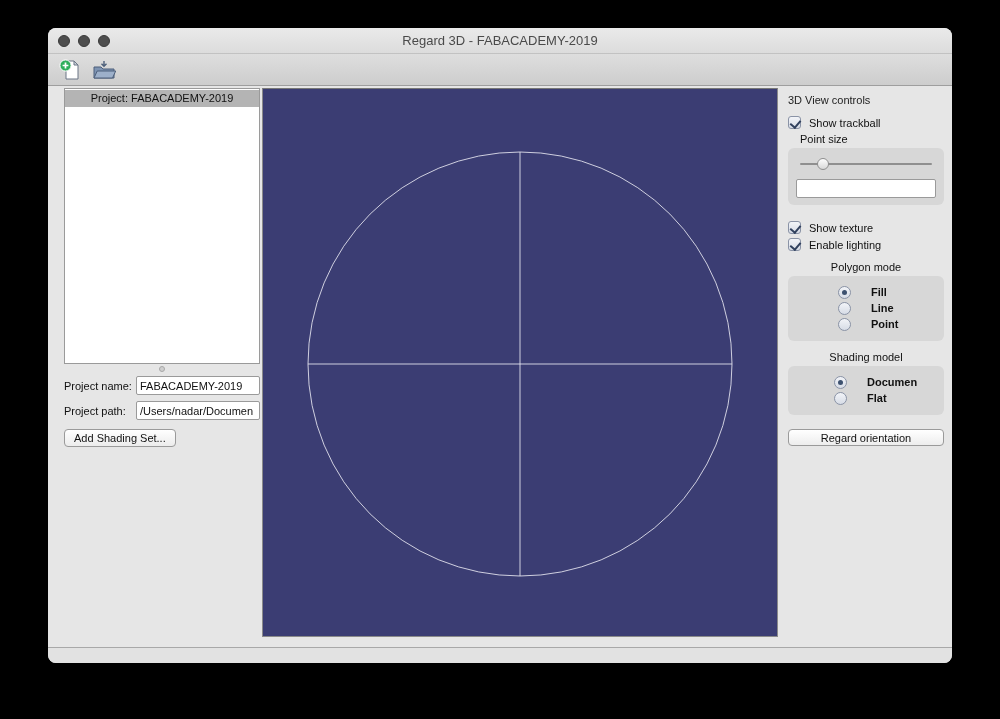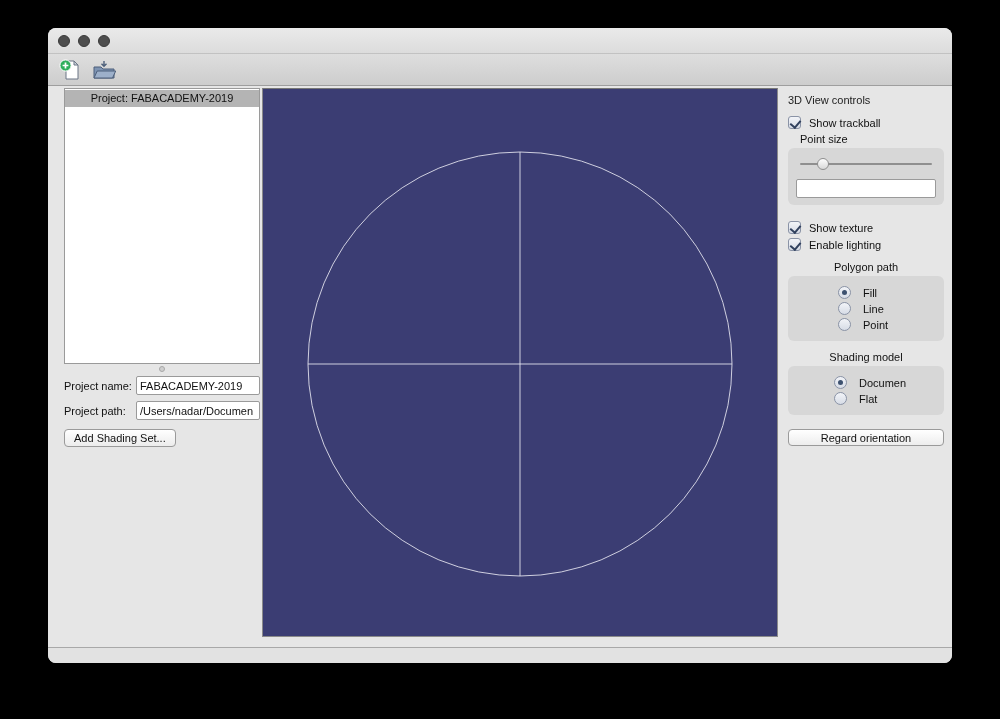--- a/index.html
+++ b/index.html
@@ -88,21 +88,21 @@
   .slider .track { position:absolute; left:0; right:0; top:6px; height:2px; background:#8f8f8f; border-radius:1px; }
   .slider .thumb {
     position:absolute; top:1px; left:13%; width:12px; height:12px; border-radius:50%;
     background:linear-gradient(#fdfdfd,#d9d9d9); border:1px solid #8f8f8f;
   }
   .pointsize-input {
     width:100%; height:19px; border:1px solid #9a9a9a; background:#fff; border-radius:2px;
     font-size:11px; font-family:"Liberation Sans", sans-serif; padding:0 3px;
   }
   .group-title { text-align:center; margin:10px 0 3px 0; }
-  .radio-row { display:flex; align-items:flex-end; gap:12px; margin:3px 0 3px 38px; }
+  .radio-row { display:flex; align-items:flex-start; gap:20px; margin:3px 0 3px 38px;font-weight:bold; }
   .radio-row.deep { margin-left:42px; }
   .radio {
     width:13px; height:13px; border-radius:50%; border:1px solid #8a93a6;
     background:linear-gradient(#f2f4f8,#d7dce6); position:relative; flex:0 0 13px;
   }
   .radio.on::after {
     content:""; position:absolute; left:3px; top:3px; width:5px; height:5px; border-radius:50%;
     background:#3d516f;
   }
   .reset-btn {
@@ -119,20 +119,21 @@
 
 <div class="stage">
   <div class="window">
 
     <div class="titlebar">
       <div class="lights">
         <span class="light"></span>
         <span class="light"></span>
         <span class="light"></span>
       </div>
+      <span class="title">Regard 3D - FABACADEMY-2019</span>
     </div>
 
     <div class="toolbar">
       <div class="toolbtn">
         <svg width="24" height="24" viewBox="0 0 24 24">
           <path d="M8 3 h8 l4 4 v14 H8 z" fill="#ffffff" stroke="#6a7585" stroke-width="1"></path>
           <path d="M16 3 l4 4 h-4 z" fill="#ccd4dc" stroke="#6a7585" stroke-width="1"></path>
           <circle cx="7.5" cy="7.5" r="5.6" fill="#2fae5c" stroke="#ffffff" stroke-width="1"></circle>
           <path d="M7.5 4.6 v5.8 M4.6 7.5 h5.8" stroke="#ffffff" stroke-width="1.7"></path>
         </svg>
@@ -193,21 +194,21 @@
 
         <div class="check-row" style="margin-top:16px;">
           <span class="checkbox on"></span>
           <span>Show texture</span>
         </div>
         <div class="check-row">
           <span class="checkbox on"></span>
           <span>Enable lighting</span>
         </div>
 
-        <div class="group-title">Polygon path</div>
+        <div class="group-title">Polygon mode</div>
         <div class="groupbox">
           <div class="radio-row deep">
             <span class="radio on"></span>
             <span>Fill</span>
           </div>
           <div class="radio-row deep">
             <span class="radio"></span>
             <span>Line</span>
           </div>
           <div class="radio-row deep">

